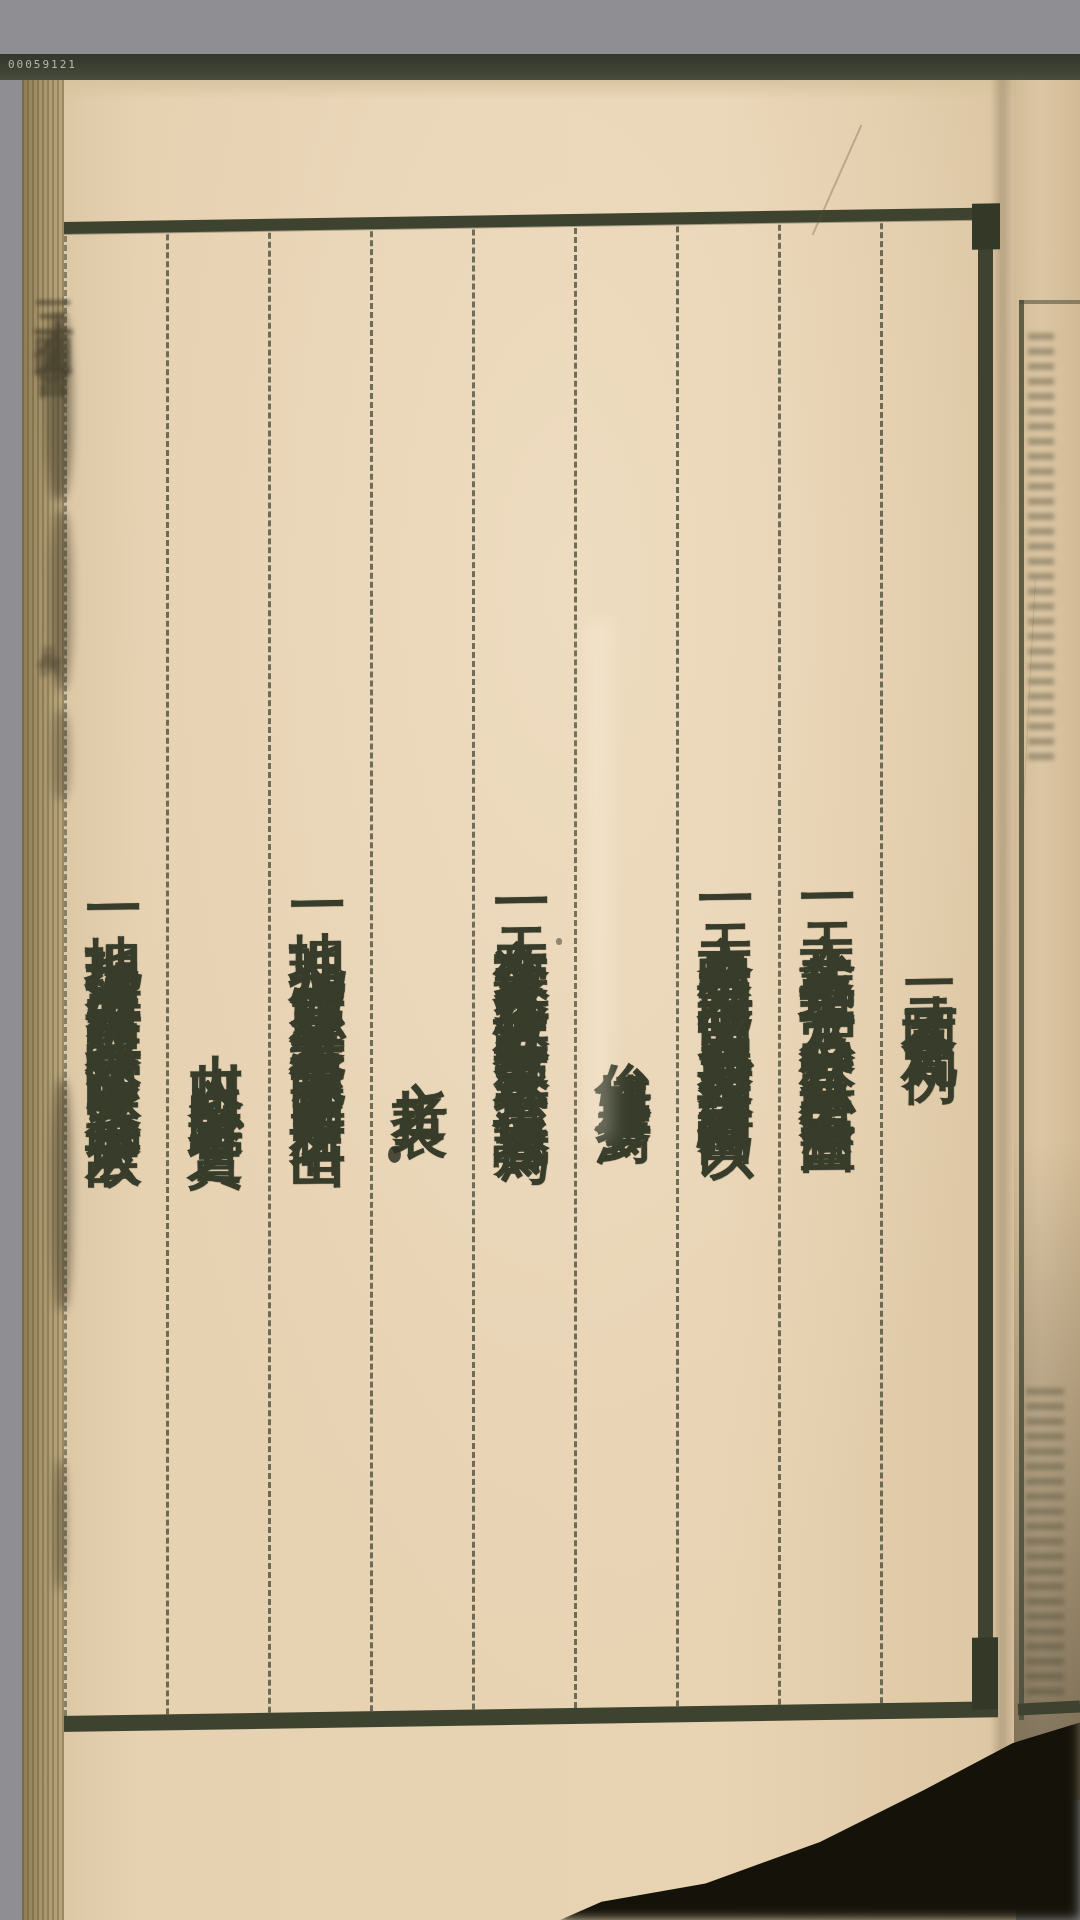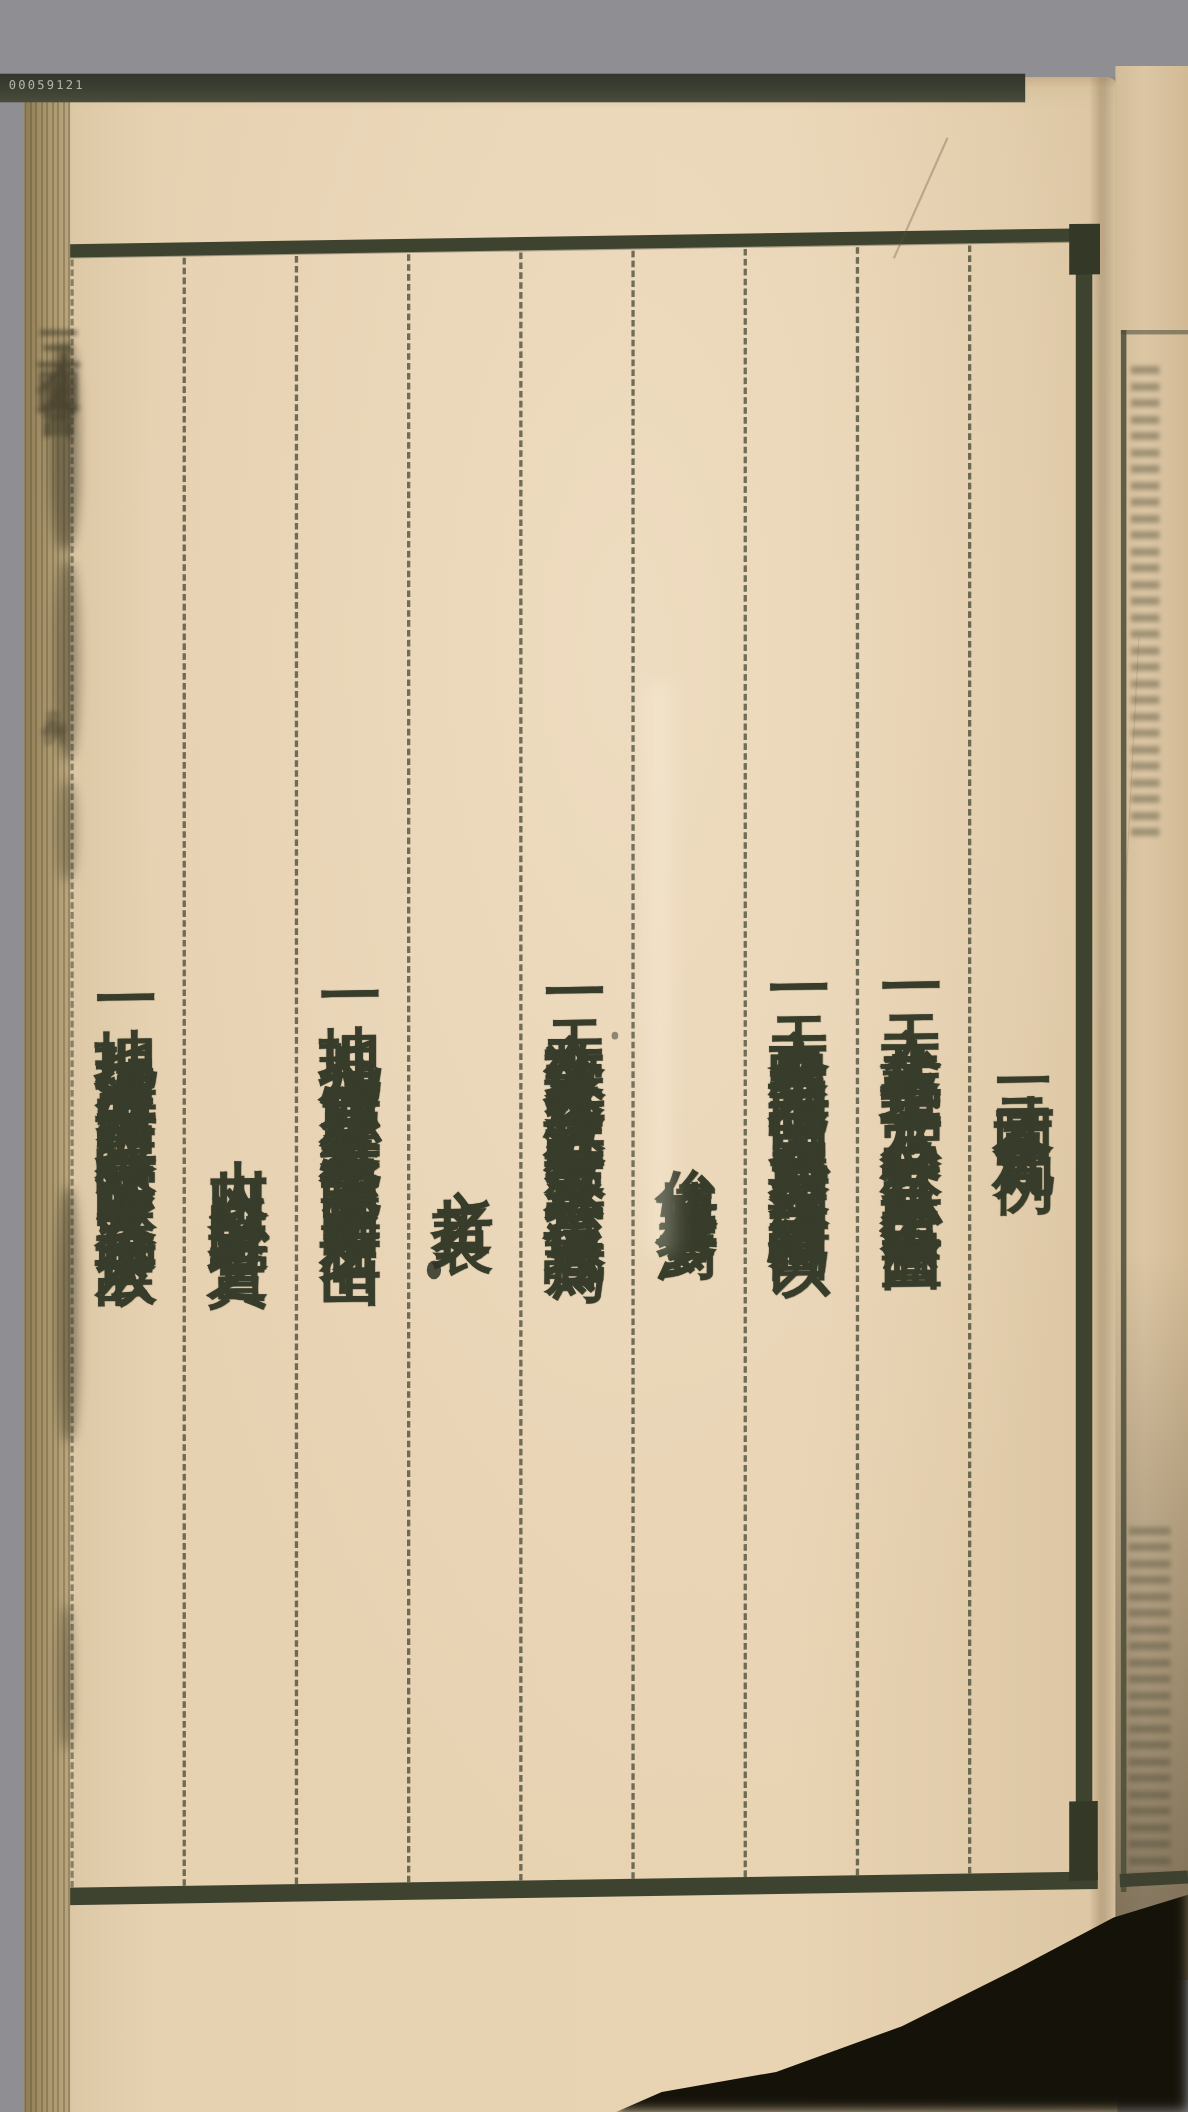--- a/index.html
+++ b/index.html
@@ -3,21 +3,21 @@
 <meta charset="utf-8">
 <style>
   html,body{margin:0;padding:0;}
   body{
     width:1080px;height:1920px;position:relative;overflow:hidden;
     background:#8f8f93;
     font-family:"Liberation Serif", serif;
   }
   
   .top-strip{
-    position:absolute;left:0;top:67px;width:932px;height:26px;
+    position:absolute;left:0;top:54px;width:1080px;height:26px;
     background:linear-gradient(180deg,#32362c,#3e4233 60%,#4a4c3c);
   }
   .scan-id{
     position:absolute;left:8px;top:4px;
     font:11px "DejaVu Sans Mono", monospace;
     color:#c9cabe;letter-spacing:2px;opacity:.85;
   }
   .page{
     position:absolute;left:22px;top:70px;width:994px;height:1850px;
     background:

